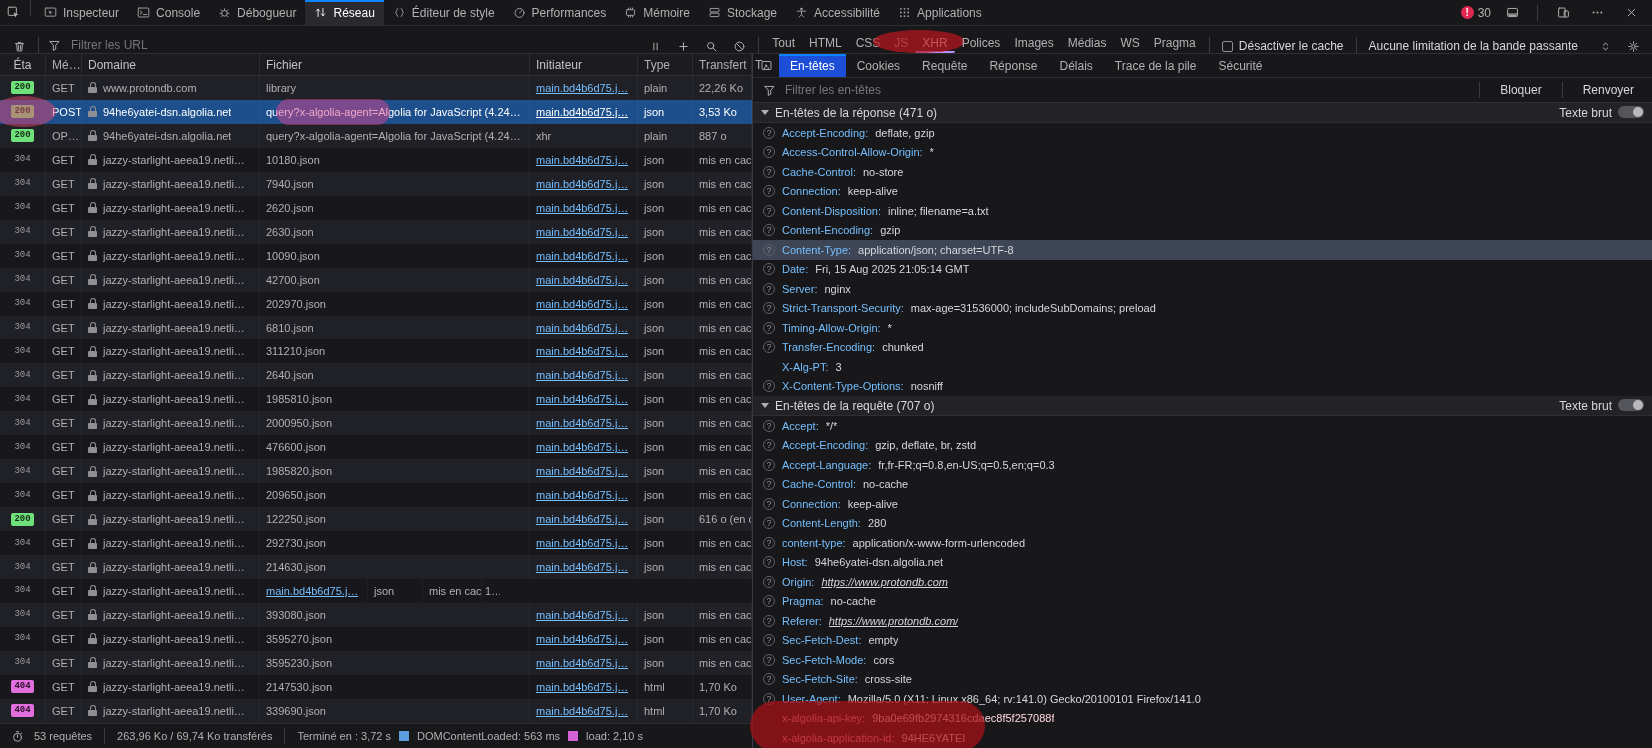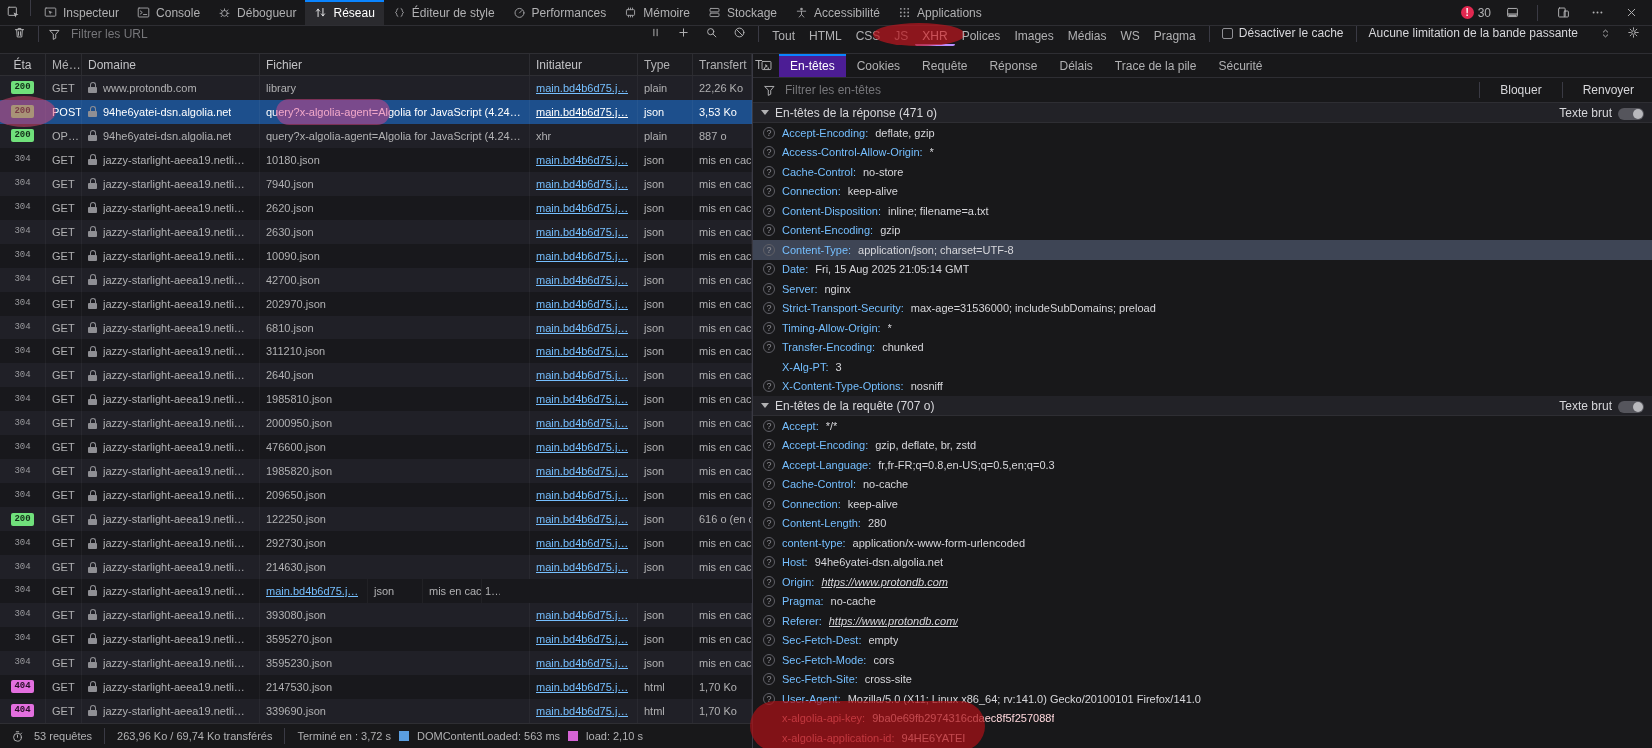--- a/index.html
+++ b/index.html
@@ -16,21 +16,21 @@
   .tool-tab{display:flex;align-items:center;gap:6px;padding:0 9px;color:#b1b1b3;cursor:default;}
   .tool-tab .tool-icon{color:#9d9da0;display:flex;}
   .tool-tab.active{background:#2a2a2e;color:#fff;box-shadow:inset 0 2px 0 #0a84ff;}
   .tool-tab.active .tool-icon{color:#e8e8ea;}
   .toolbar-right{margin-left:auto;display:flex;align-items:center;gap:8px;padding-right:8px;}
   .err-badge{display:flex;align-items:center;gap:4px;color:#b1b1b3;}
   .err-dot{width:13px;height:13px;border-radius:50%;background:#e22850;color:#fff;font-size:10px;font-weight:bold;
            display:flex;align-items:center;justify-content:center;line-height:1;}
 
   
-  .netbar{height:28px;display:flex;align-items:flex-start;border-bottom:1px solid #2e2e33;padding:0 6px;gap:2px;}
+  .netbar{height:28px;display:flex;align-items:flex-end;border-bottom:1px solid #2e2e33;padding:0 6px;gap:2px;}
   .netbar .flexfill{flex:1;display:flex;align-items:center;gap:6px;min-width:60px;color:#76767a;}
   .filter-input{background:transparent;border:none;outline:none;color:#d7d7db;font:12px "Liberation Sans",sans-serif;width:100%;}
   .filter-input::placeholder{color:#76767a;}
   .type-filters{display:flex;align-items:center;}
   .type-filter{padding:3px 7px;color:#b1b1b3;border-radius:2px;position:relative;cursor:default;}
   .type-filter.active{color:#f5eaec;border-bottom:2px solid #b98eff;padding-bottom:1px;}
   .type-filter.active.annotated::after{content:"";position:absolute;left:-42px;right:-10px;top:-3px;bottom:-2px;
       background:rgba(186,22,30,0.72);border-radius:50%;pointer-events:none;}
   .cache-group{display:flex;align-items:center;gap:6px;color:#d7d7db;padding:0 6px;}
   .checkbox{width:11px;height:11px;border:1px solid #8f8f94;border-radius:2px;background:transparent;flex:none;}
@@ -78,28 +78,28 @@
   .row.selected .st-pill.ok{background:#70e07b;color:#14301a;}
 
   
   .status-bar{height:25px;border-top:1px solid #2e2e33;display:flex;align-items:center;padding:0 8px;gap:8px;
       color:#b1b1b3;font-size:11px;flex:none;background:#18181a;}
   .swatch{width:10px;height:10px;flex:none;}
 
   
   .detail-tabs{height:24px;display:flex;align-items:stretch;border-bottom:1px solid #2e2e33;flex:none;}
   .dtab{display:flex;align-items:center;padding:0 11px;color:#b1b1b3;cursor:default;}
-  .dtab.active{color:#fff;box-shadow:inset 0 2px 0 #0a84ff;background:#4c1d95;}
+  .dtab.active{color:#fff;box-shadow:inset 0 2px 0 #0a84ff;background:#1d4ed8;}
   .detail-filter{height:25px;display:flex;align-items:center;border-bottom:1px solid #2e2e33;padding:0 8px;gap:6px;flex:none;color:#76767a;}
   .detail-filter .btn{color:#d7d7db;padding:0 10px;cursor:default;}
   .detail-scroll{flex:1;overflow:hidden;}
   .section-header{height:20px;display:flex;align-items:center;gap:6px;background:#222227;border-bottom:1px solid #2e2e33;
       padding:0 8px;color:#d7d7db;}
   .tri{width:0;height:0;border-left:4px solid transparent;border-right:4px solid transparent;border-top:5px solid #b1b1b3;flex:none;}
-  .raw-group{margin-left:auto;display:flex;align-items:flex-end;gap:6px;color:#d7d7db;}
+  .raw-group{margin-left:auto;display:flex;align-items:flex-start;gap:6px;color:#d7d7db;}
   .toggle{width:26px;height:12px;border-radius:7px;background:#55555c;position:relative;flex:none;}
   .toggle i{position:absolute;right:1px;top:1px;width:10px;height:10px;border-radius:50%;background:#b9b9bd;}
   .hdr-row{height:19.5px;display:flex;align-items:center;padding-left:10px;gap:7px;font-size:11px;white-space:nowrap;}
   .q-icon{width:12px;height:12px;border:1px solid #5f5f66;border-radius:50%;color:#8f8f94;font-size:9px;line-height:11px;
       text-align:center;flex:none;}
   .h-name{color:#75bfff;flex:none;}
   .h-value{color:#d7d7db;overflow:hidden;text-overflow:ellipsis;}
   .h-value.vlink{text-decoration:underline;font-style:italic;}
   .hdr-row.highlight{background:#3e4555;}
   .hdr-row.redacted .h-name{color:#ff9aa6;}

